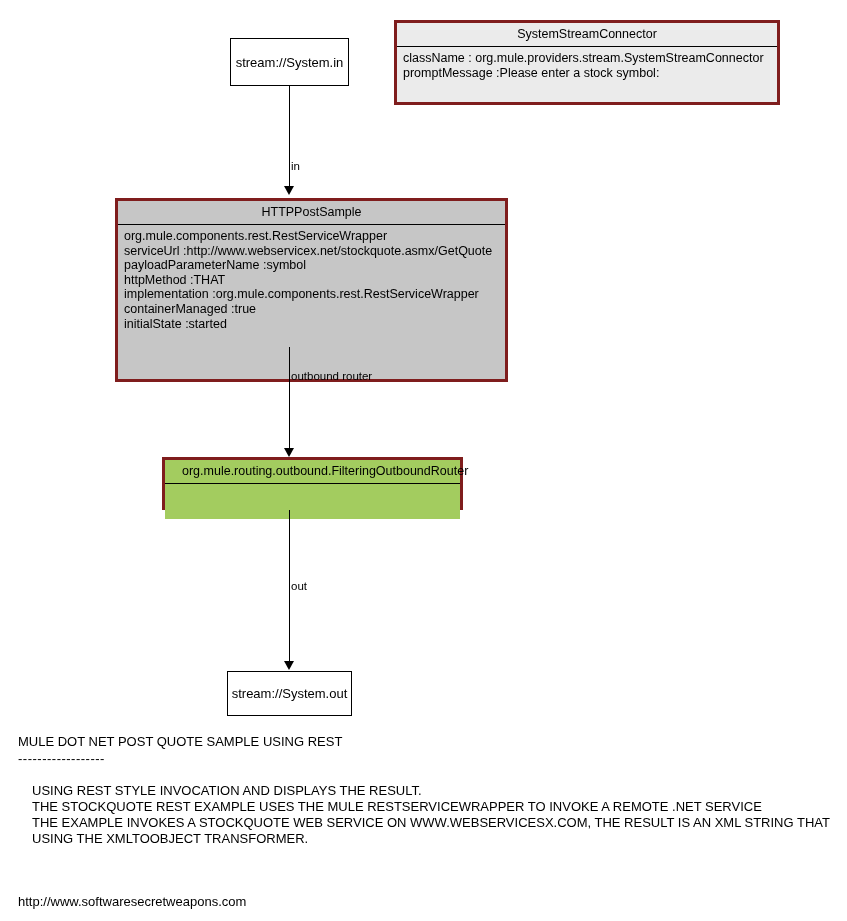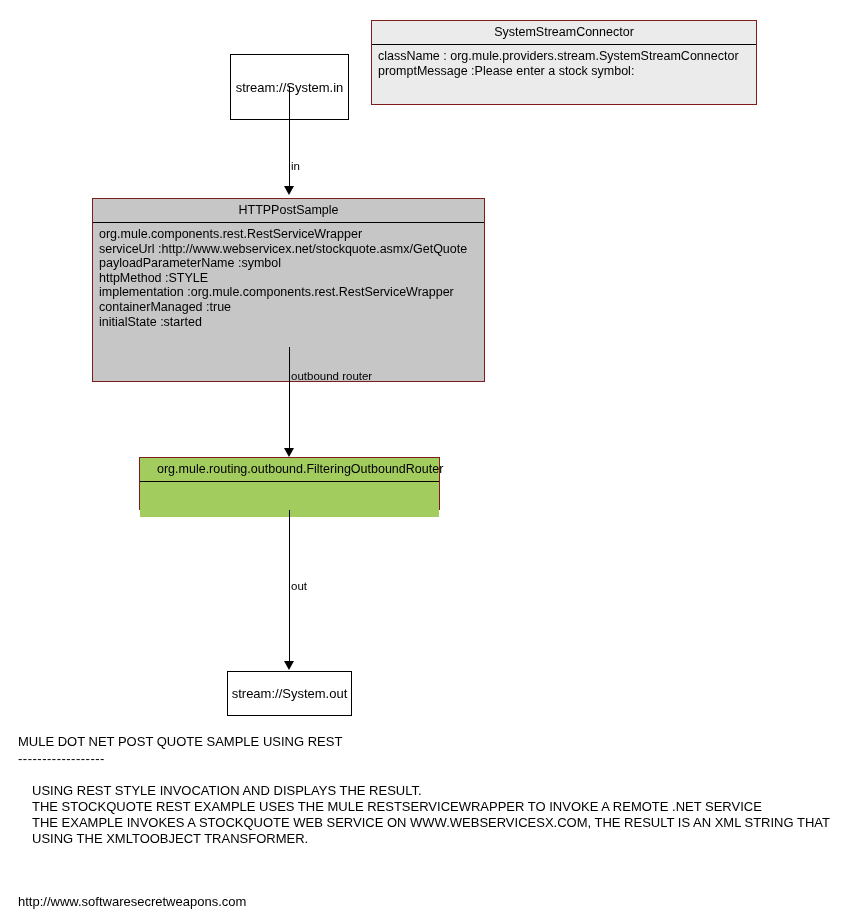--- a/index.html
+++ b/index.html
@@ -13,22 +13,23 @@
     position: relative;
     font-family: "Liberation Sans", sans-serif;
     color: #000000;
     overflow: hidden;
   }
 
   
   .node {
     position: absolute;
     box-sizing: border-box;
-    border: 1px solid #7f1d1d;
+    border: 3px solid #7f1d1d;
     background: #ffffff;
+    margin-left: 23px;
   }
   .node .title {
     text-align: center;
     font-size: 12.5px;
     line-height: 1.2;
     padding: 4px 6px;
     white-space: nowrap;
   }
   .node .title.bordered {
     border-bottom: 1px solid #000000;
@@ -49,21 +50,21 @@
     border: 1px solid #000000;
     background: #ffffff;
     display: flex;
     align-items: center;
     justify-content: center;
     font-size: 13px;
     white-space: nowrap;
   }
 
   
-  #stream-in      { left: 230px; top: 38px;  width: 119px; height: 66px; margin-top: 16px; }
+  #stream-in      { left: 230px; top: 38px;  width: 119px; height: 48px; }
   #connector-node { left: 371px; top: 20px;  width: 386px; height: 85px; background: #ebebeb; }
   #connector-node .title { background: #ebebeb; }
   #connector-node .body  { background: #ebebeb; }
 
   #service-node   { left: 92px;  top: 198px; width: 393px; height: 184px; background: #c6c6c6; }
   #service-node .title { background: #c6c6c6; }
   #service-node .body  { background: #c6c6c6; }
 
   #router-node    { left: 139px; top: 457px; width: 301px; height: 53px; background: #a3cc5f; }
   #router-node .title { background: #a3cc5f; text-align: left; padding-left: 17px; }
@@ -159,21 +160,21 @@
 <div class="edge-line" id="edge1-line"></div>
 <div class="arrowhead" id="edge1-arrow"></div>
 <div class="edge-label" id="edge1-label">in</div>
 
 <div class="node" id="service-node">
   <div class="title bordered">HTTPPostSample</div>
   <div class="body">
     <div class="attr">org.mule.components.rest.RestServiceWrapper</div>
     <div class="attr">serviceUrl :http://www.webservicex.net/stockquote.asmx/GetQuote</div>
     <div class="attr">payloadParameterName :symbol</div>
-    <div class="attr">httpMethod :STYLE</div>
+    <div class="attr">httpMethod :THAT</div>
     <div class="attr">implementation :org.mule.components.rest.RestServiceWrapper</div>
     <div class="attr">containerManaged :true</div>
     <div class="attr">initialState :started</div>
   </div>
 </div>
 
 <div class="edge-line" id="edge2-line"></div>
 <div class="arrowhead" id="edge2-arrow"></div>
 <div class="edge-label" id="edge2-label">outbound router</div>
 

